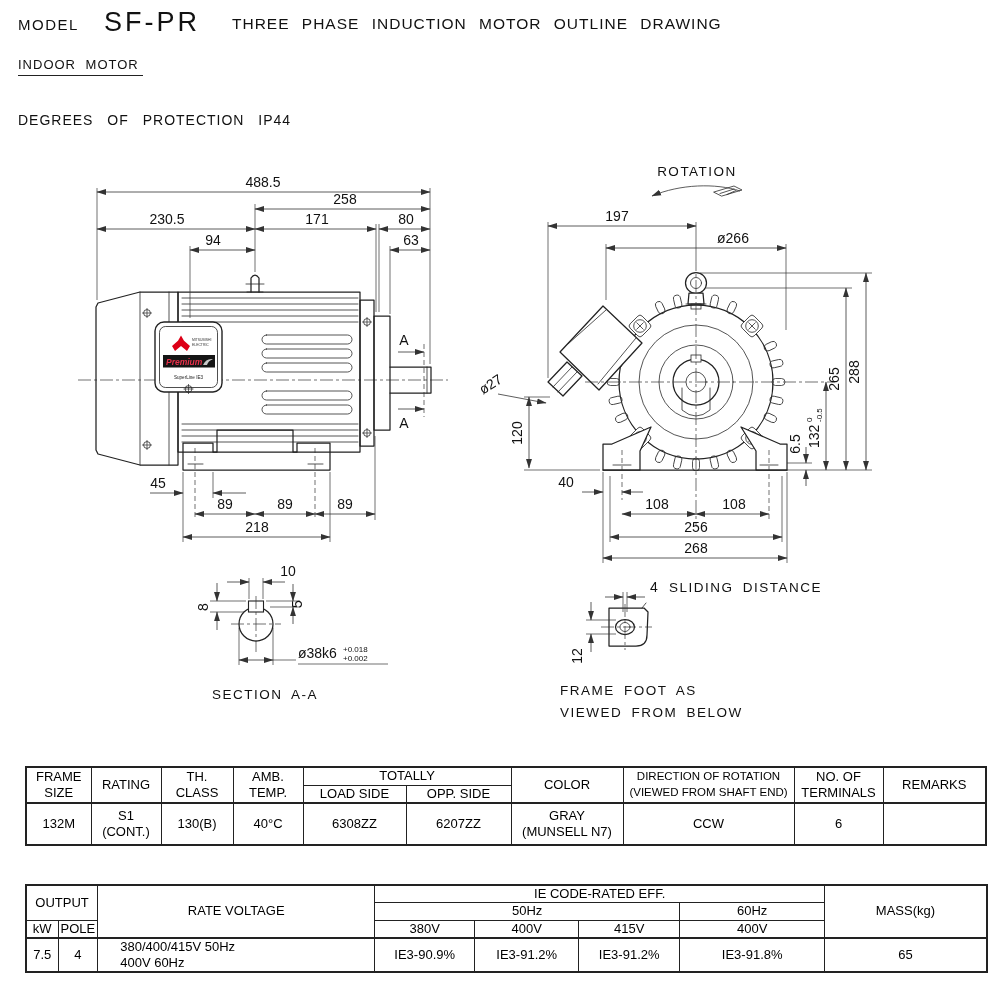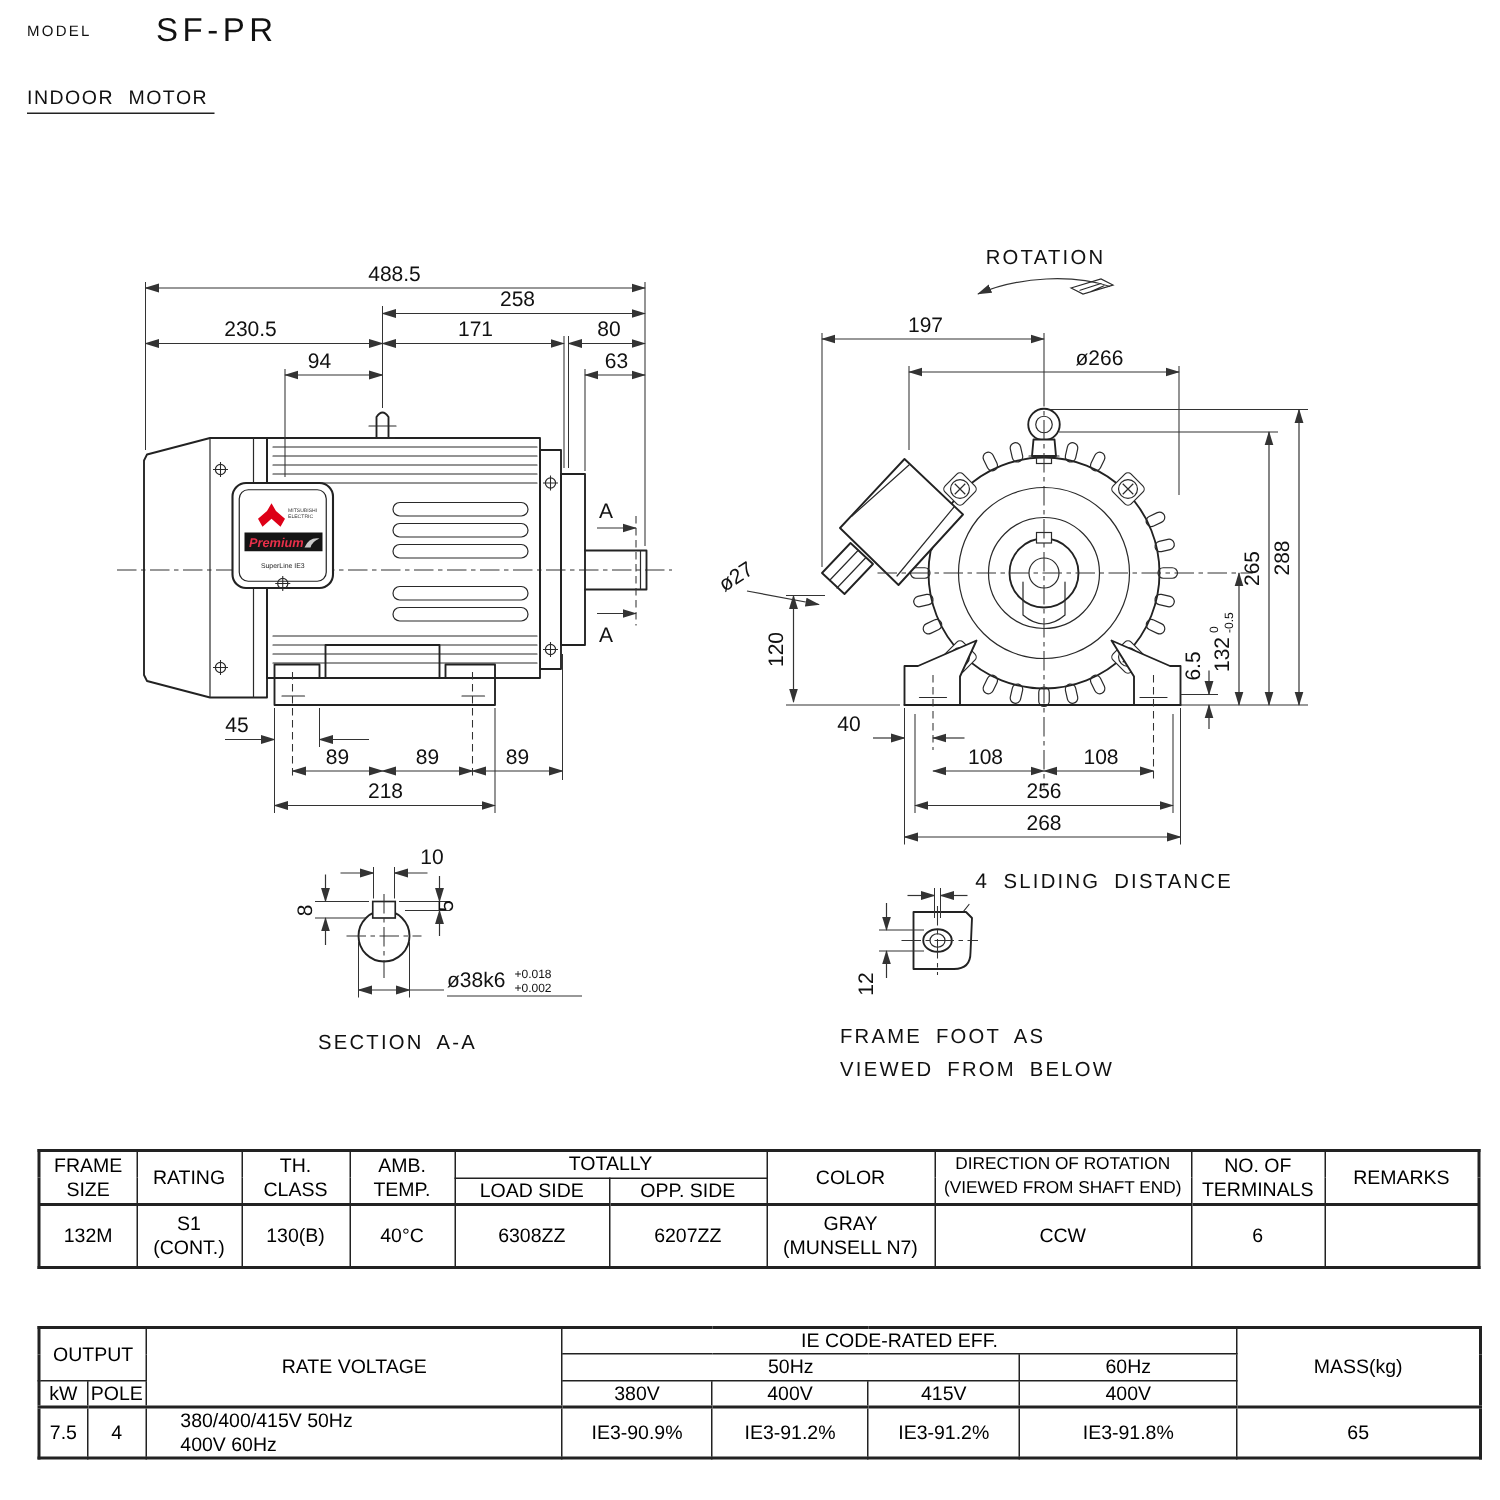--- a/index.html
+++ b/index.html
@@ -1,21 +1,21 @@
 <!DOCTYPE html>
 <html><head>
 <meta charset="utf-8">
 <style>
   html,body{margin:0;padding:0;background:#fff;}
   #page{position:relative;width:1000px;height:1000px;background:#ffffff;overflow:hidden;
         font-family:"Liberation Sans",sans-serif;color:#111;}
   .abs{position:absolute;}
   
-  .model-label{left:18px;top:16px;font-size:10px;letter-spacing:1.5px;word-spacing:4px;}
-  .model-value{left:104px;top:7px;font-size:22px;letter-spacing:3px;font-weight:400;}
+  .model-label{left:18px;top:16px;font-size:15px;letter-spacing:1.5px;word-spacing:4px;}
+  .model-value{left:104px;top:7px;font-size:27px;letter-spacing:3px;font-weight:400;}
   .title{left:232px;top:15px;font-size:15.5px;letter-spacing:1px;word-spacing:7px;}
   .sub1{left:18px;top:57px;font-size:13px;letter-spacing:1px;word-spacing:5px;
         border-bottom:1.4px solid #222;padding-bottom:3px;padding-right:4px;}
   .sub2{left:18px;top:89px;font-size:14px;letter-spacing:1px;word-spacing:5px;}
   .sub3{left:18px;top:112px;font-size:14px;letter-spacing:1px;word-spacing:9px;}
   
   svg text{font-family:"Liberation Sans",sans-serif;}
   .o{fill:none;stroke:#222;stroke-width:1.25;stroke-linejoin:round;stroke-linecap:round;}
   .ow{fill:#fff;stroke:#222;stroke-width:1.25;stroke-linejoin:round;}
   .t{fill:none;stroke:#2a2a2a;stroke-width:0.8;stroke-linecap:round;}
@@ -39,21 +39,23 @@
   .spec-pos{left:25px;top:766px;}
   .rate-pos{left:25px;top:884px;}
 </style>
 </head>
 <body>
 
 <div id="page">
 
   <div class="abs model-label">MODEL</div>
   <div class="abs model-value">SF-PR</div>
+  <div class="abs title">THREE PHASE INDUCTION MOTOR OUTLINE DRAWING</div>
   <div class="abs sub1">INDOOR MOTOR</div>
+  <div class="abs sub3">DEGREES OF PROTECTION IP44</div>
 
   <svg class="abs" style="left:0;top:150px" width="1000" height="610" viewBox="0 150 1000 610">
     <defs>
       <marker id="ar" viewBox="0 0 11 10" refX="10.3" refY="5" markerWidth="12" markerHeight="11" orient="auto-start-reverse">
           <path d="M0,1.6 L11,5 L0,8.4 Z" fill="#333"></path>
         </marker>
       <g id="boltpad">
         <rect x="-8.5" y="-8.5" width="17" height="17" rx="3" transform="rotate(45)" fill="#fff" stroke="#2a2a2a" stroke-width="0.8"></rect>
         <circle r="6.3" fill="#fff" stroke="#2a2a2a" stroke-width="0.8"></circle>
         <path d="M-3.5,-3.5 L3.5,3.5 M-3.5,3.5 L3.5,-3.5" stroke="#2a2a2a" stroke-width="0.8" fill="none"></path>

